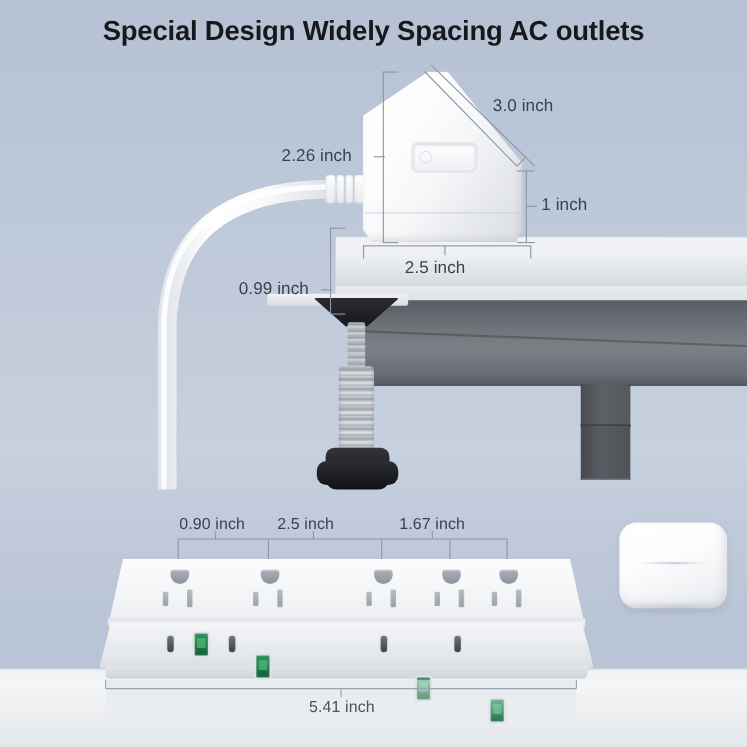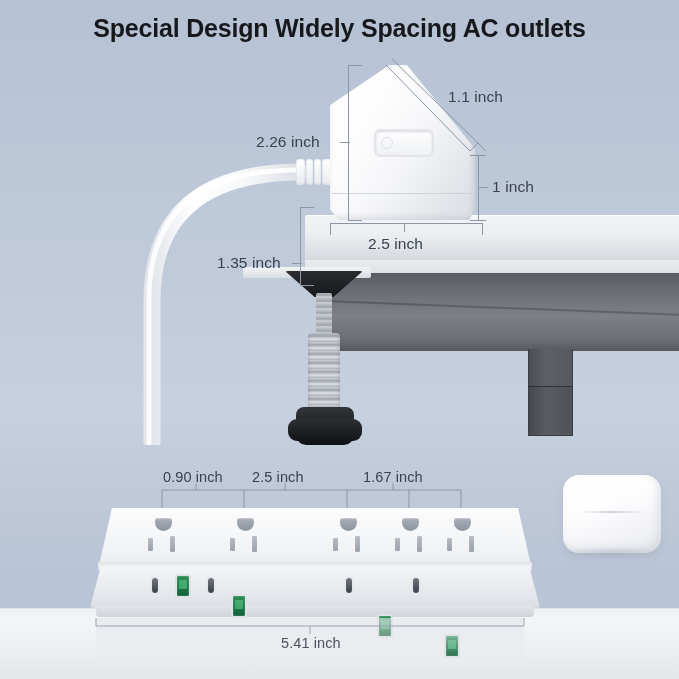--- a/index.html
+++ b/index.html
@@ -283,21 +283,21 @@
     <div class="clamp-top-knob"></div>
     <div class="clamp-screw"></div>
     <div class="clamp-spring"></div>
     <div class="clamp-bottom"></div>
 
     <svg style="position:absolute;left:0;top:0;width:679px;height:390px;">
       <polyline points="392,4 478,88 470,96" fill="none" stroke="#8c96a6" stroke-width="1"></polyline>
       <polyline points="386,10 470,96" fill="none" stroke="#8c96a6" stroke-width="1"></polyline>
       <line x1="478" y1="88" x2="486" y2="96" stroke="#8c96a6" stroke-width="1"></line>
     </svg>
-    <div class="dimtxt" style="left:448px;top:33px;">1.1 inch</div>
+    <div class="dimtxt" style="left:448px;top:33px;">3.0 inch</div>
 
     <div class="line vline" style="left:348px;top:10px;height:155px;"></div>
     <div class="line hline" style="left:348px;top:10px;width:14px;"></div>
     <div class="line hline" style="left:340px;top:87px;width:10px;"></div>
     <div class="line hline" style="left:348px;top:165px;width:14px;"></div>
     <div class="dimtxt" style="left:256px;top:78px;">2.26 inch</div>
 
     <div class="line vline" style="left:478px;top:100px;height:65px;"></div>
     <div class="line hline" style="left:470px;top:100px;width:16px;"></div>
     <div class="line hline" style="left:478px;top:132px;width:10px;"></div>
@@ -307,21 +307,21 @@
     <div class="line hline" style="left:330px;top:168px;width:152px;"></div>
     <div class="line vline" style="left:330px;top:168px;height:12px;"></div>
     <div class="line vline" style="left:482px;top:168px;height:12px;"></div>
     <div class="line vline" style="left:404px;top:168px;height:9px;"></div>
     <div class="dimtxt" style="left:368px;top:180px;">2.5 inch</div>
 
     <div class="line vline" style="left:300px;top:152px;height:78px;"></div>
     <div class="line hline" style="left:300px;top:152px;width:14px;"></div>
     <div class="line hline" style="left:292px;top:208px;width:10px;"></div>
     <div class="line hline" style="left:300px;top:230px;width:14px;"></div>
-    <div class="dimtxt" style="left:217px;top:199px;">1.35 inch</div>
+    <div class="dimtxt" style="left:217px;top:199px;">0.99 inch</div>
 
   </div>
 
   <div id="lower">
 
     <div class="floor"></div>
     <div class="floor-line"></div>
 
     <div class="dimtxt small" style="left:163px;top:29px;">0.90 inch</div>
     <div class="dimtxt small" style="left:252px;top:29px;">2.5 inch</div>

